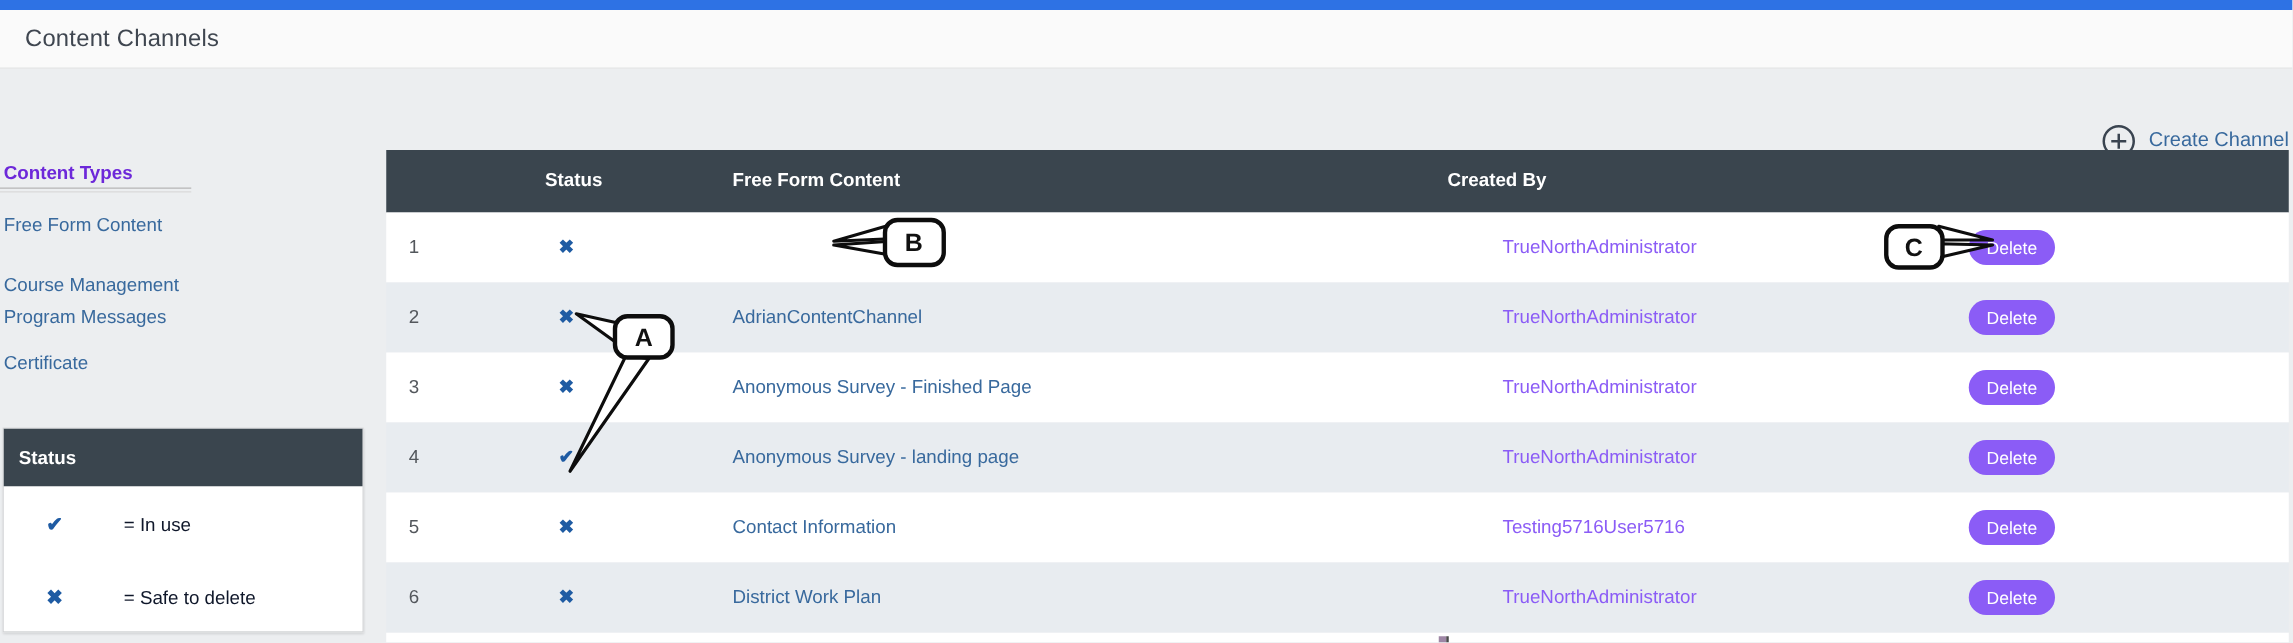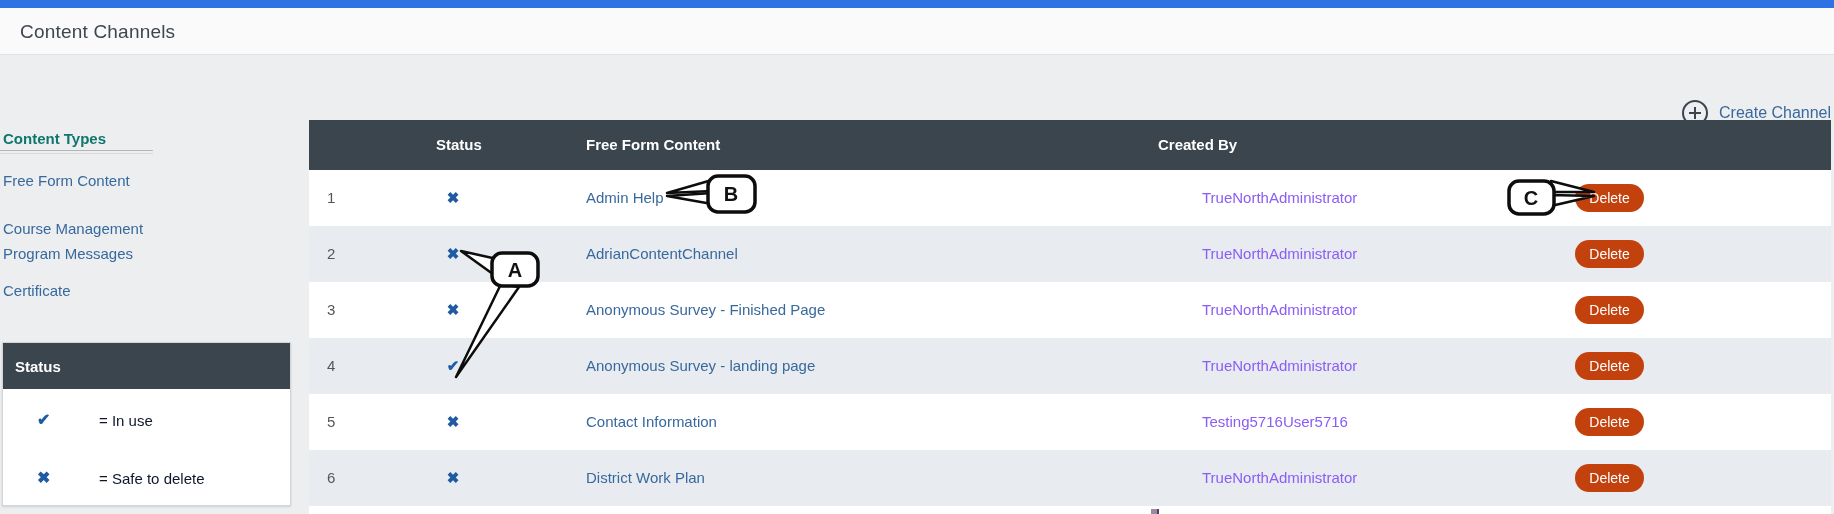--- a/index.html
+++ b/index.html
@@ -17,21 +17,21 @@
   }
   .page-title { position:absolute; left:20px; top:13px; font-size:19px; color:#3f4650; letter-spacing:0.2px;text-align:center; }
 
   .create-btn {
     position:absolute; top:83px; left:1681px; height:28px;
     display:flex; align-items:center; gap:10px; cursor:pointer;margin-top:16px;
   }
   .create-btn .label { color:#38699d; font-size:16px; white-space:nowrap; }
 
   
-  .ct-heading { position:absolute; left:3px; top:130px; font-size:15px; font-weight:600; color:#0f766e; }
+  .ct-heading { position:absolute; left:3px; top:130px; font-size:15px; font-weight:600; color:#6d28d9; }
   .ct-underline {
     position:absolute; left:0; top:150px; width:153px; height:4px;
     border-top:1px solid #b5b5b5; border-bottom:1px solid #d9d9d9;
   }
   .ct-link { position:absolute; left:3px; font-size:15px; color:#38699d; text-decoration:none; cursor:pointer; display:block; }
 
   .status-panel {
     position:absolute; left:2px; top:342px; width:289px; height:164px;
     background:#ffffff; border:1px solid #d2d4d6; box-shadow:0 1px 2px rgba(0,0,0,0.12);
   }
@@ -55,21 +55,21 @@
   .trow { position:relative; height:56px; background:#ffffff; }
   .trow:nth-child(even) { background:#e8ecf0; }
   .cell { position:absolute; top:0; height:56px; line-height:56px; font-size:15px; }
   .c-num { left:18px; color:#53575c; }
   .c-status { left:133px; width:22px; text-align:center; color:#1e5ba3; font-weight:700; font-size:15px; }
   .c-title { left:277px; color:#38699d; text-decoration:none; cursor:pointer; }
   .c-created { left:893px; color:#8b5cf6; }
   .c-del-wrap { position:absolute; left:1266px; top:14px; height:28px; }
   .del-btn {
     width:69px; height:28px; border:none; border-radius:14px;
-    background:#c2410c; color:#ffffff; font-size:14px;
+    background:#8b5cf6; color:#ffffff; font-size:14px;
     font-family:"Liberation Sans", sans-serif; cursor:pointer; display:block;
   }
   .row-stub { height:8px; background:#ffffff; }
 
   .callout-layer { position:absolute; left:0; top:0; width:1834px; height:514px; pointer-events:none; }
 
   .artifact { position:absolute; top:509px; height:5px; }
   .artifact.purple { left:1151px; width:6px; background:#9e86a5; }
   .artifact.dark { left:1157px; width:2px; background:#4a4a4a; }
 </style>
@@ -115,21 +115,20 @@
 <div class="table">
   <div class="thead">
     <div class="th status">Status</div>
     <div class="th content">Free Form Content</div>
     <div class="th created">Created By</div>
   </div>
   <div>
   <div class="trow">
     <span class="cell c-num">1</span>
     <span class="cell c-status">✖</span>
-    <a class="cell c-title">Admin Help</a>
     <span class="cell c-created">TrueNorthAdministrator</span>
     <span class="c-del-wrap">
       <button class="del-btn">Delete</button>
     </span>
   </div>
 
   <div class="trow">
     <span class="cell c-num">2</span>
     <span class="cell c-status">✖</span>
     <a class="cell c-title">AdrianContentChannel</a>

